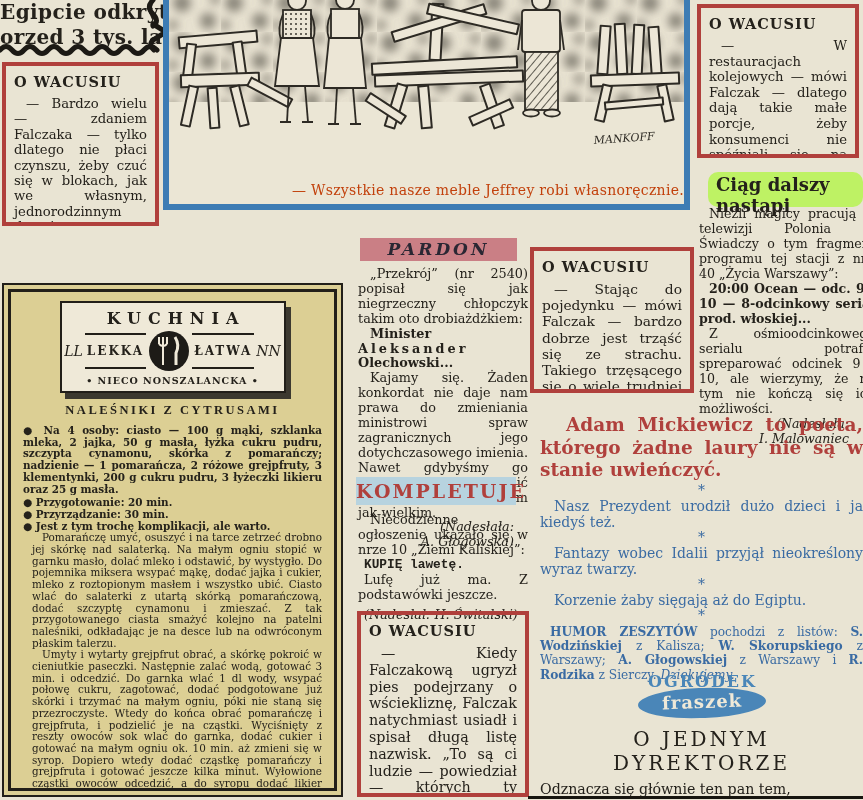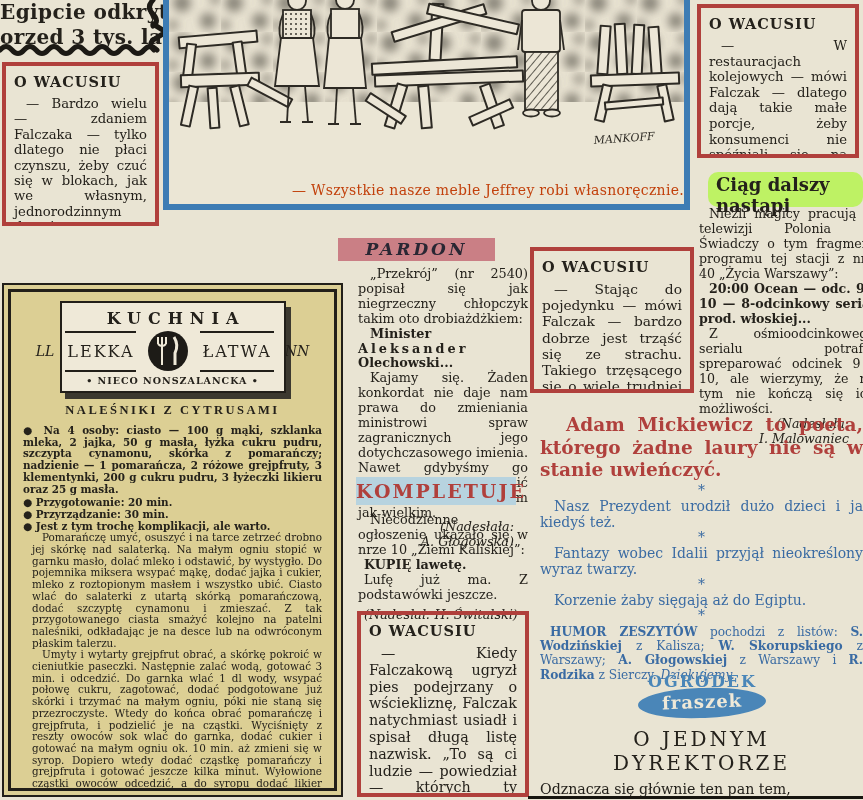--- a/index.html
+++ b/index.html
@@ -38,42 +38,42 @@
   #ciag-h{left:708px;top:172px;width:155px;height:35px;background:#bef264;font-size:18px;font-weight:bold;box-sizing:border-box;padding:2px 0 0 8px;border-radius:10px;}
   #ciag-body{left:699px;top:206px;width:176px;font-size:12.6px;line-height:15px;text-align:justify;}
   #ciag-body p{margin:0;text-indent:10px;}
   #ciag-body .credit{text-align:right;font-style:italic;padding-right:26px;text-indent:0;}
 
   
   #recipe{left:2px;top:283px;width:341px;height:514px;border:2px solid #221f19;background:#dccf94;box-sizing:border-box;padding:4px;}
   #recipe-inner{border:3px solid #221f19;box-sizing:border-box;height:100%;padding:6px 12px 4px;overflow:hidden;}
   .kcard{width:214px;margin:3px auto 10px;background:#efe9d8;border:2px solid #221f19;box-shadow:5px 6px 0 #3c392f;padding:6px 4px 5px;text-align:center;}
   .k-title{font-size:16px;font-weight:bold;letter-spacing:7px;padding-left:7px;}
-  .k-mid{display:flex;align-items:center;justify-content:center;gap:11px;margin-top:2px;}
+  .k-mid{display:flex;align-items:center;justify-content:center;gap:2px;margin-top:2px;}
   .k-script{font-style:italic;font-size:14px;}
-  .k-word{font-weight:normal;font-size:16px;letter-spacing:2px;border-top:2px solid #221f19;border-bottom:2px solid #221f19;padding:9px 2px;}
+  .k-word{font-weight:bold;font-size:12px;letter-spacing:2px;border-top:2px solid #221f19;border-bottom:2px solid #221f19;padding:9px 2px;}
   .k-circle svg{display:block;}
   .k-tag{font-size:9.5px;font-weight:bold;letter-spacing:1px;margin-top:3px;}
   .r-title{font-size:12.5px;font-weight:bold;letter-spacing:2.5px;text-align:center;margin:6px 0 7px;font-family:Liberation Serif, serif;}
   .r-lead,.r-bullet,.r-par{font-size:10.4px;line-height:11.7px;text-align:justify;margin:0;color:#25221b;}
   .r-lead{font-weight:bold;margin-bottom:2px;}
   .r-bullet{font-weight:bold;}
   .r-par{text-indent:10px;margin-left:9px;}
 
   
-  #pardon-h{left:338px;top:238px;width:157px;height:23px;background:#ca7f85;text-align:center;font-size:17px;font-weight:bold;font-style:italic;letter-spacing:3px;color:#2a2733;line-height:23px;}
+  #pardon-h{left:360px;top:238px;width:157px;height:23px;background:#ca7f85;text-align:center;font-size:17px;font-weight:bold;font-style:italic;letter-spacing:3px;color:#2a2733;line-height:23px;}
   .colbody{font-size:12.8px;line-height:14.9px;text-align:justify;}
   .colbody p{margin:0;text-indent:12px;}
   #pardon-body{left:358px;top:267px;width:170px;}
   .minister{font-weight:bold;}
   .minister .sp{letter-spacing:3px;}
   .credit-r{text-align:right !important;font-style:italic;padding-right:14px;text-indent:0 !important;}
   #kompletuje-h{left:356px;top:477px;width:160px;height:28px;background:#b7d3df;color:#b0403c;font-weight:bold;font-size:19px;letter-spacing:2px;text-align:left;line-height:28px;}
   #kompletuje-body{left:358px;top:513px;width:170px;}
-  #kompletuje-body .adhead{font-weight:bold;text-indent:6px;}
+  #kompletuje-body .adhead{font-weight:bold;text-indent:6px;font-family:Liberation Mono, monospace;}
   #kompletuje-body .credit-line{font-style:italic;margin-top:6px;text-indent:6px;}
 
   
   #mickiewicz{left:540px;top:414px;width:323px;color:#b0403c;font-weight:bold;font-size:18.5px;line-height:22.5px;text-align:justify;text-indent:26px;}
   #humor{left:540px;top:483px;width:323px;color:#3a6ba3;}
   .aph{font-size:14px;line-height:16px;text-indent:14px;text-align:justify;margin:0;}
   .star-sep{text-indent:0;text-align:center;font-size:14px;line-height:13px;margin:1px 0;}
   #humor-credit{font-size:12.2px;line-height:14.2px;text-align:justify;text-indent:10px;margin-top:3px;}
   #fraszek{left:620px;top:672px;width:165px;text-align:center;}
   .fr-top{font-size:16px;font-weight:bold;letter-spacing:2px;color:#4a86b8;}

